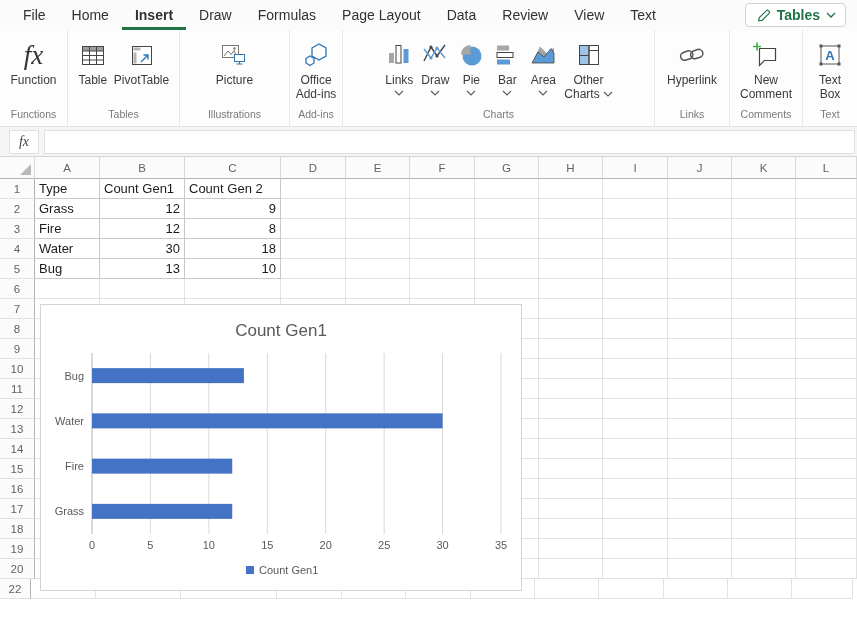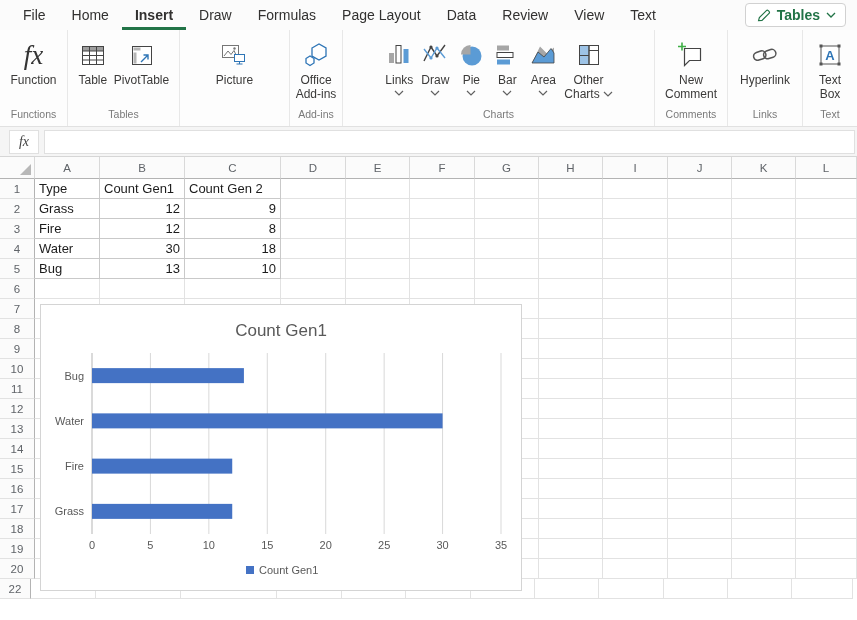--- a/index.html
+++ b/index.html
@@ -138,20 +138,21 @@
               <rect x="3.5" y="5.5" width="16" height="12" fill="#fff" stroke="#767676"></rect>
               <circle cx="15.5" cy="8.5" r="1.2" fill="#767676"></circle>
               <path d="M5 16 l4-5 3 3.5 3-4 2.5 5.5" fill="none" stroke="#767676"></path>
               <rect x="15.5" y="14.5" width="10" height="7" fill="#fff" stroke="#2E75B6"></rect>
               <path d="M20.5 21.5v2.5 M17.5 24h6" stroke="#2E75B6" fill="none"></path>
             </svg>
         </span>
         <span class="lbl">Picture</span>
       </div>
     </div>
+    <div class="rgroup-label">Illustrations</div>
   </div>
 
   <div class="rgroup" style="width:53px">
     <div class="rgroup-items">
       <div class="rbtn">
         <span class="icon">
           <svg width="30" height="30" viewBox="0 0 30 30">
               <path d="M11 8 L18 4 L25 8 V16 L18 20 L11 16 Z" fill="#fff" stroke="#2E75B6" stroke-width="1.3"></path>
               <path d="M5 18.5 L9 16 L13 18.5 V23 L9 25.5 L5 23 Z" fill="#fff" stroke="#2E75B6" stroke-width="1.3"></path>
             </svg>
@@ -256,51 +257,51 @@
               <svg width="10" height="6" viewBox="0 0 10 6">
                 <polyline points="1,1 5,5 9,1" fill="none" stroke="#616161" stroke-width="1.2"></polyline>
               </svg>
             </span>
           </span>
       </div>
     </div>
     <div class="rgroup-label">Charts</div>
   </div>
 
-  <div class="rgroup" style="width:73px">
-    <div class="rgroup-items">
-      <div class="rbtn">
-        <span class="icon">
-          <svg width="30" height="30" viewBox="0 0 30 30">
-              <path d="M8.5 8.5 h16 v12 h-11 l-5 5 v-5 z" fill="#fff" stroke="#444" stroke-width="1.2"></path>
-              <path d="M6 2.5 v8 M2 6.5 h8" stroke="#3faf46" stroke-width="1.6" fill="none"></path>
-            </svg>
-        </span>
-        <span class="lbl">New
-Comment</span>
-      </div>
-    </div>
-    <div class="rgroup-label">Comments</div>
-  </div>
-
   <div class="rgroup" style="width:75px">
     <div class="rgroup-items">
       <div class="rbtn">
         <span class="icon">
           <svg width="30" height="30" viewBox="0 0 30 30">
               <g fill="none" stroke="#555" stroke-width="1.5">
                 <rect x="3.5" y="11.5" width="12.5" height="8" rx="4" transform="rotate(-18 10 15.5)"></rect>
                 <rect x="13.5" y="10" width="12.5" height="8" rx="4" transform="rotate(-18 20 14)"></rect>
               </g>
             </svg>
         </span>
         <span class="lbl">Hyperlink</span>
       </div>
     </div>
     <div class="rgroup-label">Links</div>
+  </div>
+
+  <div class="rgroup" style="width:73px">
+    <div class="rgroup-items">
+      <div class="rbtn">
+        <span class="icon">
+          <svg width="30" height="30" viewBox="0 0 30 30">
+              <path d="M8.5 8.5 h16 v12 h-11 l-5 5 v-5 z" fill="#fff" stroke="#444" stroke-width="1.2"></path>
+              <path d="M6 2.5 v8 M2 6.5 h8" stroke="#3faf46" stroke-width="1.6" fill="none"></path>
+            </svg>
+        </span>
+        <span class="lbl">New
+Comment</span>
+      </div>
+    </div>
+    <div class="rgroup-label">Comments</div>
   </div>
 
   <div class="rgroup" style="width:54px; border-right:none">
     <div class="rgroup-items">
       <div class="rbtn">
         <span class="icon">
           <svg width="30" height="30" viewBox="0 0 30 30">
               <rect x="6" y="6" width="18" height="18" fill="#fff" stroke="#555"></rect>
               <rect x="4.5" y="4.5" width="3" height="3" fill="#555"></rect>
               <rect x="22.5" y="4.5" width="3" height="3" fill="#555"></rect>

